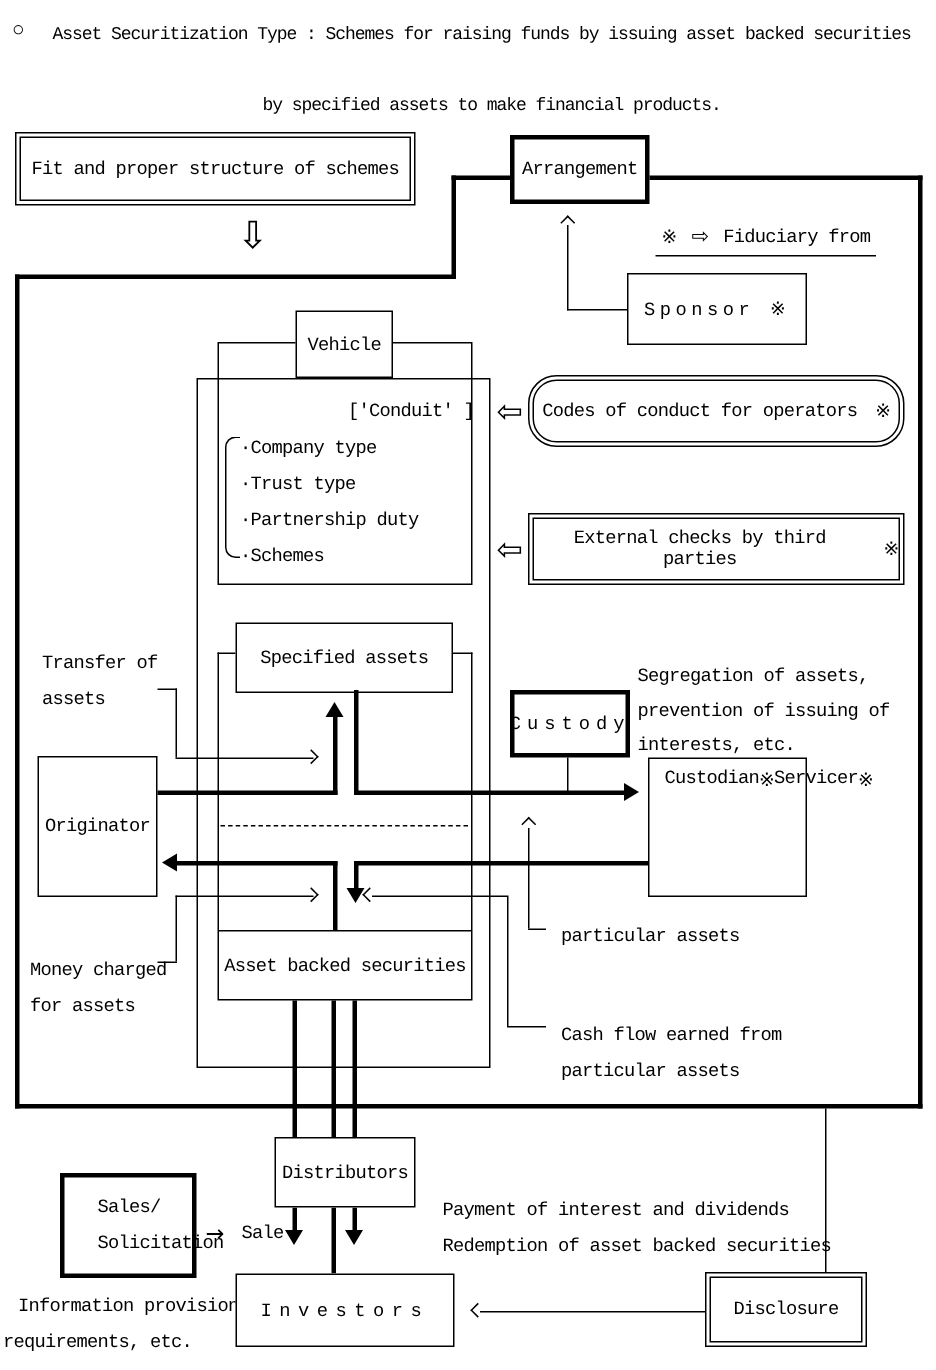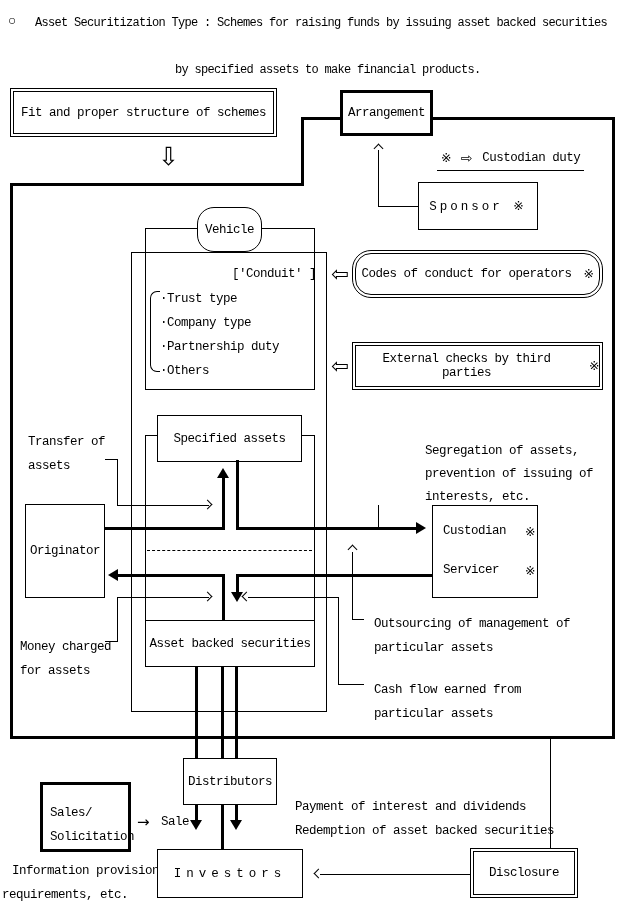--- a/index.html
+++ b/index.html
@@ -46,50 +46,50 @@
   </div>
   <div class="bigarrow" style="left:158px;top:142px;font-size:25px;">⇩</div>
 
   <div class="box thickb" style="left:340px;top:90px;width:93px;height:46px;z-index:3;">
     <span>Arrangement</span>
   </div>
 
   <div class="abs underlined" style="left:437px;top:150px;">
     <span>※</span>
     <span class="bigarrow" style="position:static;font-size:14px;">⇨</span>
-    <span>Custodian duty</span>
+    <span>Fiduciary from</span>
   </div>
 
   <div class="box" style="left:418px;top:182px;width:120px;height:48px;">
     <span class="sp3">Sponsor ※</span>
   </div>
   <div class="vl" style="left:378px;top:150px;height:57px;"></div>
   <div class="hl" style="left:378px;top:206px;width:40px;"></div>
   <div class="chev chev-up" style="left:375px;top:145px;"></div>
 
   <div class="vl t3" style="left:10px;top:183px;height:556px;"></div>
   <div class="hl t3" style="left:10px;top:183px;width:294px;"></div>
   <div class="vl t3" style="left:301px;top:117px;height:69px;"></div>
   <div class="hl t3" style="left:301px;top:117px;width:42px;"></div>
   <div class="hl t3" style="left:430px;top:117px;width:185px;"></div>
   <div class="vl t3" style="left:612px;top:117px;height:622px;"></div>
   <div class="hl t3" style="left:10px;top:736px;width:605px;"></div>
 
   <div class="box" style="left:131px;top:252px;width:196px;height:460px;z-index:0;background:transparent;"></div>
   <div class="box" style="left:145px;top:228px;width:170px;height:162px;z-index:1;background:transparent;"></div>
-  <div class="box" style="left:197px;top:207px;width:65px;height:45px;z-index:2;border-radius:17px;">
+  <div class="box" style="left:197px;top:207px;width:65px;height:45px;z-index:2;">
     <span>Vehicle</span>
   </div>
   <div class="txt" style="left:232px;top:267px;z-index:2;">['Conduit' ]</div>
   <div class="brace" style="left:150px;top:291px;width:9px;height:79px;z-index:2;"></div>
   <div class="abs" style="left:160px;top:287px;line-height:24px;z-index:2;">
+    <div>·Company type</div>
     <div>·Trust type</div>
-    <div>·Company type</div>
     <div>·Partnership duty</div>
-    <div>·Others</div>
+    <div>·Schemes</div>
   </div>
 
   <div class="bigarrow" style="left:331px;top:262px;font-size:21px;">⇦</div>
   <div class="box dblb" style="left:352px;top:250px;width:251px;height:48px;border-radius:19px;">
     <span>Codes of conduct for operators</span>
     <span style="margin-left:12px;">※</span>
   </div>
   <div class="bigarrow" style="left:331px;top:354px;font-size:21px;">⇦</div>
   <div class="box dblb" style="left:352px;top:342px;width:251px;height:48px;">
     <span>External checks by third parties</span>
@@ -115,21 +115,24 @@
 
   <div class="box" style="left:25px;top:504px;width:80px;height:94px;z-index:2;font-family:Liberation Mono, monospace;">
     <span>Originator</span>
   </div>
 
   <div class="txt lh23" style="left:425px;top:440px;">
     <div>Segregation of assets,</div>
     <div>prevention of issuing of</div>
     <div>interests, etc.</div>
   </div>
-  <div class="box" style="left:432px;top:505px;width:106px;height:93px;flex-direction:column;justify-content:space-around;align-items:flex-start;padding:6px 0 6px 10px;z-index:2;">
+  <div class="box thickb" style="left:340px;top:460px;width:80px;height:45px;z-index:2;">
+    <span class="sp4">Custody</span>
+  </div>
+  <div class="box" style="left:432px;top:505px;width:106px;height:93px;flex-direction:row;justify-content:space-around;align-items:flex-start;padding:6px 0 6px 10px;z-index:2;">
     <div class="csrow">
       <span>Custodian</span>
       <span>※</span>
     </div>
     <div class="csrow">
       <span>Servicer</span>
       <span>※</span>
     </div>
   </div>
 
@@ -163,42 +166,41 @@
   <div class="hl" style="left:338px;top:684px;width:26px;"></div>
   <div class="txt lh24" style="left:374px;top:678px;">
     <div>Cash flow earned from</div>
     <div>particular assets</div>
   </div>
 
   <div class="chev chev-up" style="left:349px;top:546px;"></div>
   <div class="vl" style="left:352px;top:552px;height:67px;"></div>
   <div class="hl" style="left:352px;top:619px;width:12px;"></div>
   <div class="txt lh24" style="left:374px;top:612px;">
-    <div>Outsourcing of management of</div>
     <div>particular assets</div>
   </div>
 
   <div class="box" style="left:145px;top:620px;width:170px;height:47px;z-index:2;">
     <span>Asset backed securities</span>
   </div>
 
   <div class="vl t3" style="left:195px;top:667px;height:91px;z-index:3;"></div>
   <div class="vl t3" style="left:221px;top:667px;height:91px;z-index:3;"></div>
   <div class="vl t3" style="left:235px;top:667px;height:91px;z-index:3;"></div>
 
   <div class="box" style="left:183px;top:758px;width:94px;height:47px;z-index:4;">
     <span>Distributors</span>
   </div>
   <div class="vl t3" style="left:195px;top:805px;height:16px;z-index:3;"></div>
   <div class="tri tri-down" style="left:190px;top:820px;z-index:3;"></div>
   <div class="vl t3" style="left:235px;top:805px;height:16px;z-index:3;"></div>
   <div class="tri tri-down" style="left:230px;top:820px;z-index:3;"></div>
   <div class="vl t3" style="left:221px;top:805px;height:44px;z-index:3;"></div>
 
-  <div class="box thickb" style="left:40px;top:782px;width:91px;height:70px;flex-direction:column;align-items:flex-start;justify-content:flex-end;padding-left:7px;line-height:24px;">
+  <div class="box thickb" style="left:40px;top:782px;width:91px;height:70px;flex-direction:column;align-items:flex-start;justify-content:center;padding-left:22px;line-height:24px;">
     <div>Sales/</div>
     <div>Solicitation</div>
   </div>
   <div class="txt" style="left:137px;top:813px;font-size:15px;font-family:'DejaVu Sans',sans-serif;">→</div>
   <div class="txt" style="left:161px;top:815px;">Sale</div>
 
   <div class="txt lh24" style="left:295px;top:795px;">
     <div>Payment of interest and dividends</div>
     <div>Redemption of asset backed securities</div>
   </div>

